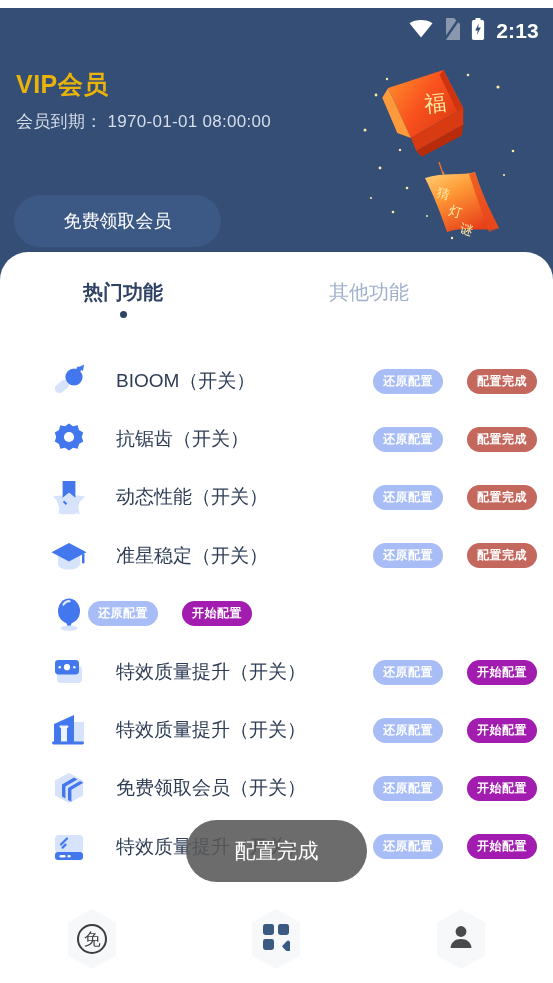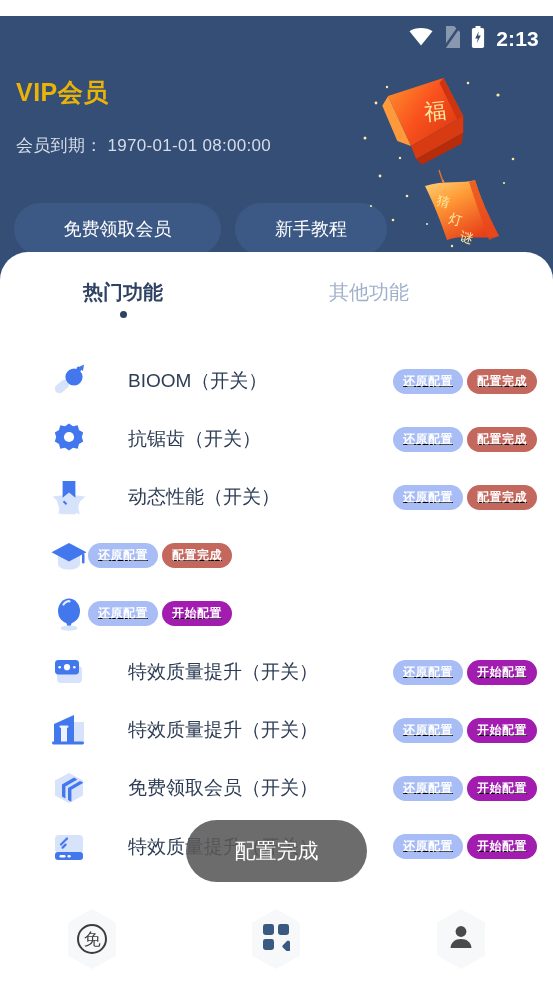--- a/index.html
+++ b/index.html
@@ -5,40 +5,40 @@
   * { box-sizing: border-box; margin: 0; padding: 0; }
   html, body {
     width: 553px; height: 983px;
     font-family: "Liberation Sans", "DejaVu Sans", sans-serif;
     overflow: hidden;
   }
   body { background: #ffffff; position: relative; }
 
   
   #header {
-    position: absolute; left: 0; top: 16px; width: 553px; height: 275px;
+    position: absolute; left: 0; top: 8px; width: 553px; height: 275px;
     background: #344e75;
     overflow: hidden;
   }
   #statusbar {
     position: absolute; right: 14px; top: 0; height: 45px;
     display: flex; align-items: center; gap: 11px;
   }
   .sb-icon { display: block; }
   #sb-time {
     color: #ffffff; font-size: 21px; font-weight: bold;
     letter-spacing: 0.2px; line-height: 1;
   }
   #vip-title {
     position: absolute; left: 16px; top: 60px;
     color: #eab308; font-size: 25px; font-weight: bold; letter-spacing: .5px;
   }
   #vip-expiry {
     position: absolute; left: 16px; top: 102px;
-    color: #d6dde9; font-size: 17px; letter-spacing: .3px; margin-top: 16px;
+    color: #d6dde9; font-size: 17px; letter-spacing: .3px;
   }
   #header-actions {
     position: absolute; left: 14px; top: 187px;
     display: flex; gap: 14px;
   }
   .hdr-btn {
     height: 52px; border-radius: 26px;
     background: #3c5985;
     color: #ffffff; font-size: 18px;
     display: flex; align-items: center; justify-content: center;
@@ -88,26 +88,26 @@
     position: relative;
     height: 58.2px;
     display: flex; align-items: center;
     padding: 0 16px 0 50px;
   }
   .row-icon {
     width: 38px; height: 38px; flex: 0 0 38px;
     position: relative;
   }
   .row-label {
-    margin-left: 40px;
+    margin-left: 28px;
     color: #2e3d55; font-size: 19px;
     white-space: nowrap;
     flex: 1;
   }
-  .row-btns { display: flex; gap: 4px; align-items: flex-start; text-decoration: underline; }
+  .row-btns { display: flex; gap: 24px; align-items: flex-start; }
   .pill {
     height: 25px; min-width: 70px; padding: 0 7px;
     border-radius: 13px;
     font-size: 12px; font-weight: bold;
     display: flex; align-items: center; justify-content: center;
     cursor: pointer; border: none; color: #ffffff;
     font-family: inherit;
     letter-spacing: .5px;
   }
   .pill.restore { background: #a8bdf5; }
@@ -178,21 +178,20 @@
       </svg>
     </span>
     <span id="sb-time">2:13</span>
   </div>
 
   <div id="vip-title">VIP会员</div>
   <div id="vip-expiry">会员到期： 1970-01-01 08:00:00</div>
 
   <div id="header-actions">
     <button id="btn-free" class="hdr-btn">免费领取会员</button>
-    <button id="btn-tutorial" class="hdr-btn">新手教程</button>
   </div>
 
   <div id="lantern-wrap">
     <svg width="200" height="200" viewBox="0 0 200 200">
       <defs>
         <linearGradient id="lant" x1="0" y1="0" x2="1" y2="1">
           <stop offset="0%" stop-color="#ff8a2b"></stop>
           <stop offset="45%" stop-color="#f9511e"></stop>
           <stop offset="100%" stop-color="#d8350f"></stop>
         </linearGradient>
@@ -303,20 +302,21 @@
           <button class="pill restore">还原配置</button>
           <button class="pill done">配置完成</button>
         </span>
       </div>
       <div class="row">
         <span class="row-icon"><svg width="38" height="38" viewBox="0 0 38 38">
       <path d="M8 18v9c0 3.2 4.9 5.6 11 5.6S30 30.2 30 27v-9H8z" fill="#d7e2fb"></path>
       <path d="M19 6 1.5 15.2 19 24.4 36.5 15.2z" fill="#4277ee"></path>
       <rect x="32" y="16.5" width="2.5" height="10" rx="1.2" fill="#4277ee"></rect>
     </svg></span>
+        <span class="row-label">准星稳定（开关）</span>
         <span class="row-btns">
           <button class="pill restore">还原配置</button>
           <button class="pill done">配置完成</button>
         </span>
       </div>
       <div class="row">
         <span class="row-icon"><svg width="38" height="38" viewBox="0 0 38 38">
       <ellipse cx="19" cy="16" rx="11" ry="12.5" fill="#4277ee"></ellipse>
       <path d="M13.5 9.5c1.6-2.6 4.4-3.8 6-3.2" stroke="#ffffff" stroke-width="2.2" fill="none" stroke-linecap="round" opacity=".85"></path>
       <path d="M16.3 28.1h5.4l-1.3 3.3h-2.8z" fill="#4277ee"></path>

